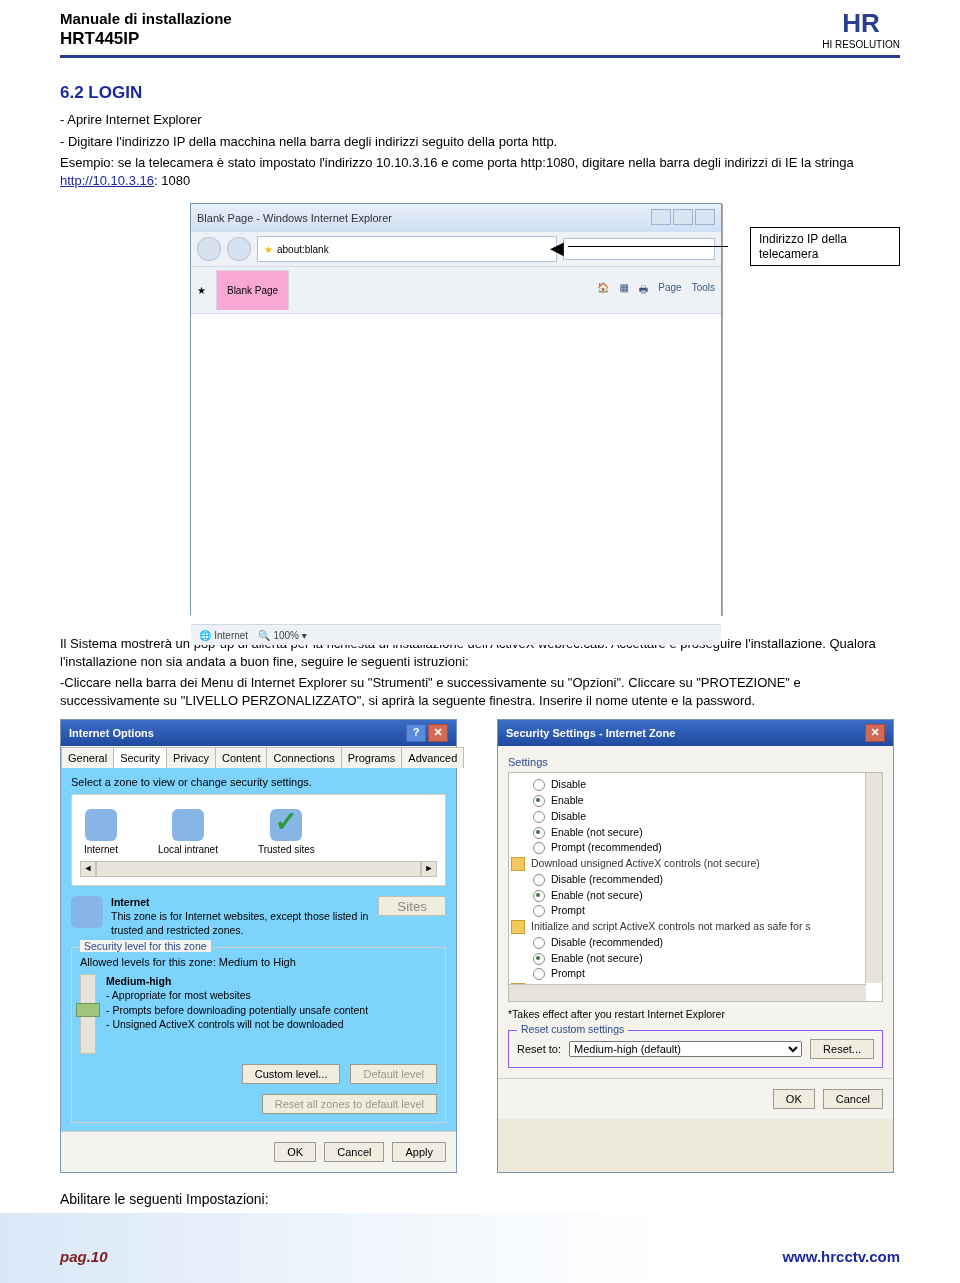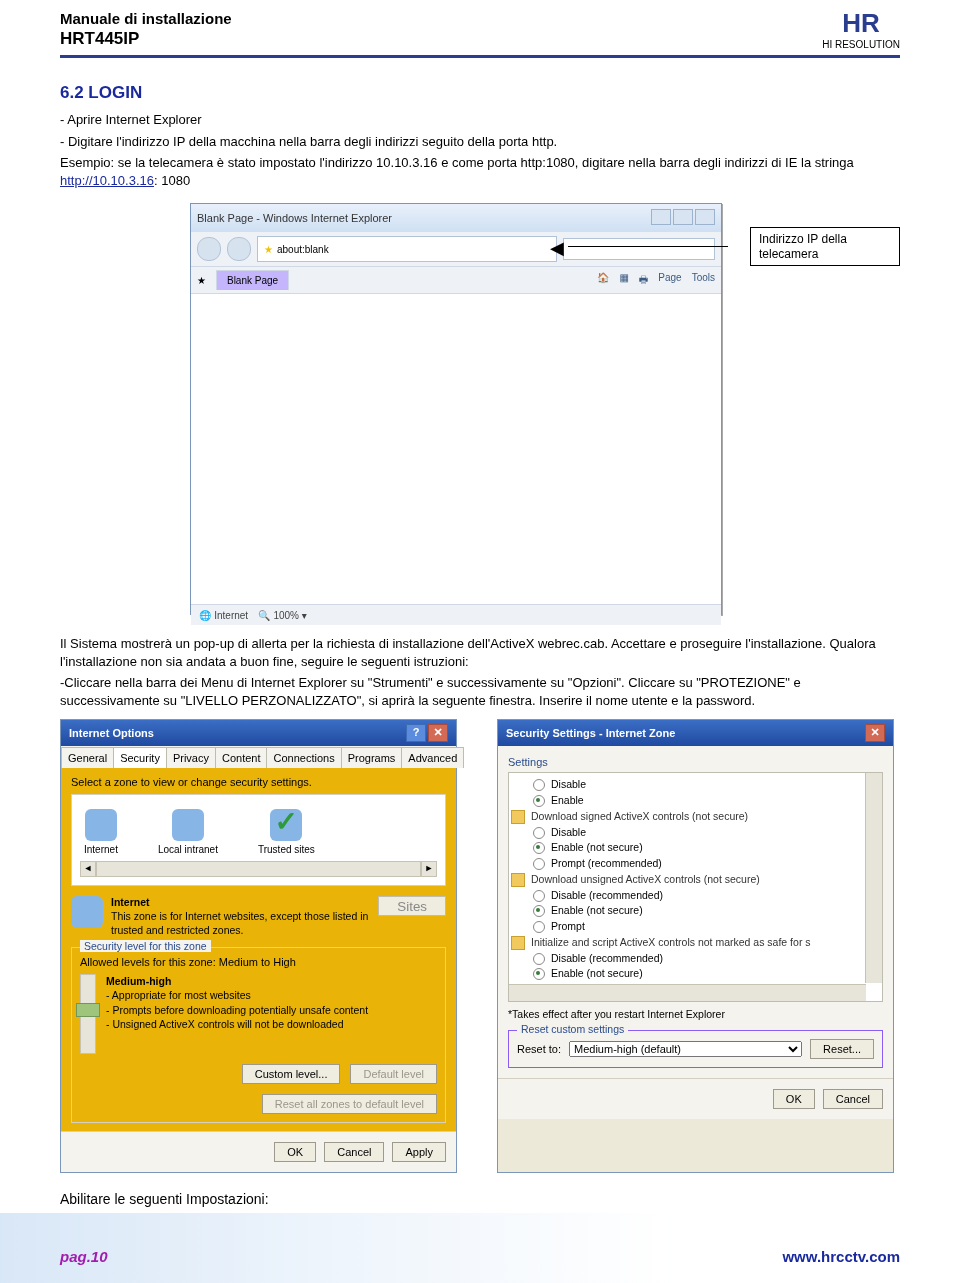--- a/index.html
+++ b/index.html
@@ -17,33 +17,33 @@
   .iewrap{position:relative;margin:14px 0 20px 130px}
   .iewin{width:530px;height:410px;background:#fff;border:1px solid #7a96b8;box-shadow:1px 1px 0 #aaa}
   .ie-ttl{background:linear-gradient(#e8f0fb,#cfe0f3);height:22px;font-size:11px;padding:3px 6px;color:#333;display:flex;justify-content:space-between;align-items:center}
   .ie-ttl .winbtns span{display:inline-block;width:18px;height:14px;background:#d8e4f2;border:1px solid #9cb3d0;margin-left:2px}
   .ie-nav{background:#eef2f7;border-bottom:1px solid #cfd8e4;padding:4px 6px;display:flex;align-items:center;gap:6px}
   .navbtn{width:22px;height:22px;border-radius:11px;background:#d7e2ef;border:1px solid #b2c3d8}
   .addr{flex:1;height:20px;background:#fff;border:1px solid #b2c3d8;font-size:10px;padding:2px 6px;display:flex;align-items:center;gap:4px}
   .addr .fav{color:#f2c200}
   .search{width:150px;height:20px;background:#fff;border:1px solid #b2c3d8}
   .ie-tabs{background:#eef2f7;border-bottom:1px solid #cfd8e4;padding:3px 6px;font-size:10px;display:flex;align-items:center;gap:10px}
-  .tab{background:#c4b5fd;border:1px solid #cfd8e4;border-bottom:none;padding:4px 10px}
+  .tab{background:#f9a8d4;border:1px solid #cfd8e4;border-bottom:none;padding:14px 10px}
   .rttool{margin-left:auto;display:flex;gap:10px;color:#3b5a82}
   .ie-body{height:310px;background:#fff}
   .ie-status{height:20px;background:#eef2f7;border-top:1px solid #cfd8e4;font-size:10px;display:flex;justify-content:flex-start;align-items:center;gap:10px;padding:0 8px;color:#444}
   .arrow{position:absolute;top:34px;left:360px;font-size:18px;color:#000}
   .arrowline{position:absolute;top:43px;left:378px;width:160px;border-top:1.5px solid #000}
   .callout{position:absolute;top:24px;left:560px;border:1px solid #000;background:#fff;padding:4px 8px;font-size:12px;line-height:1.2}
   .dialogs{display:flex;gap:40px;margin-top:10px}
   .dlg{border:1px solid #7a96b8;background:#ece9d8;width:395px;font-size:11px}
   .dlg-ttlbar{background:linear-gradient(#3b6ec5,#1f4aa0);color:#fff;padding:4px 8px;font-weight:bold;display:flex;justify-content:space-between;align-items:center}
   .dlg-ttlbar .x{background:#d36a56;color:#fff;width:18px;height:16px;text-align:center;border:1px solid #a94b3b;font-size:11px;line-height:14px}
   .dlg-ttlbar .q{background:#5a8bdc;color:#fff;width:18px;height:16px;text-align:center;border:1px solid #3e6bb5;font-size:11px;line-height:14px;margin-right:2px}
-  .dlg-body{padding:8px 10px;background:#eab308}
+  .dlg-body{padding:8px 10px;background:#7dd3fc}
   .tabsrow{display:flex;background:#f4f3ee;border-bottom:1px solid #bfbdb0;font-size:11px}
   .tabsrow span{padding:4px 6px;border:1px solid #bfbdb0;border-bottom:none;background:#f4f3ee;margin-right:-1px;position:relative;top:1px}
   .tabsrow span.active{background:#fff;font-weight:normal}
   .zonebox{border:1px solid #d3d0c3;background:#fff;margin-top:6px;padding:8px}
   .zoneicons{display:flex;gap:40px;justify-content:flex-start;align-items:center;padding:6px 4px 0 4px}
   .zi{text-align:center;font-size:10px}
   .zi .ic{width:32px;height:32px;background:#87b6e6;border-radius:6px;margin:0 auto 3px;position:relative}
   .zi .ic.tick:after{content:"✓";color:#2e9a3a;font-size:28px;position:absolute;left:4px;top:-4px;font-weight:bold}
   .scroll{display:flex;margin-top:6px}
   .scroll .track{flex:1;height:14px;background:#e7e5da;border:1px solid #c6c3b5}
@@ -72,21 +72,21 @@
   .radio.on:after{content:"";position:absolute;left:2px;top:2px;width:4px;height:4px;background:#3a7a3a;border-radius:50%}
   .hdr{display:flex;align-items:center;gap:6px;color:#333}
   .hdr .ico{width:12px;height:12px;background:#f2c95c;border:1px solid #c99f30}
   .note{font-size:10.5px;margin-top:6px}
   .resetgrp{border:1px solid #8b5cf6;margin-top:10px;padding:8px;position:relative}
   .resetgrp .lbl{position:absolute;top:-8px;left:8px;background:#f4f3ee;padding:0 4px;color:#2a4b8d;font-size:10.5px}
   .resetrow{display:flex;align-items:center;gap:8px}
   .resetrow select{flex:1;font-size:11px}
   .botline{margin-top:18px;font-size:14px}
   .pagefoot{position:absolute;left:0;right:0;bottom:18px;padding:0 60px;display:flex;justify-content:space-between;align-items:flex-end}
-  .pagefoot .pn{color:#a21caf;font-style:italic;font-weight:bold;font-size:15px}
+  .pagefoot .pn{color:#7f1d1d;font-style:italic;font-weight:bold;font-size:15px}
   .pagefoot .url{color:#1a2a9e;font-weight:bold;font-size:15px}
   .footswirl{position:absolute;left:0;bottom:0;width:100%;height:70px;background:linear-gradient(to right,#cfe1f5 0%,#eaf2fb 35%,#ffffff 70%);opacity:.8;z-index:-1}
 </style>
 </head>
 <body>
 
 <div class="page">
   <div class="header">
     <div class="htitle">Manuale di installazione</div>
     <div class="hmodel">HRT445IP</div>
@@ -239,24 +239,20 @@
           <div class="seclist">
             <div id="seclist-inner">
                 <div class="ln" style="padding-left: 22px;">
                   <span class="radio"></span>
                   <span>Disable</span>
                 </div>
                 <div class="ln" style="padding-left: 22px;">
                   <span class="radio on"></span>
                   <span>Enable</span>
                 </div>
-                <div class="hdr">
-                  <span class="ico"></span>
-                  <span>Download signed ActiveX controls (not secure)</span>
-                </div>
                 <div class="ln" style="padding-left: 22px;">
                   <span class="radio"></span>
                   <span>Disable</span>
                 </div>
                 <div class="ln" style="padding-left: 22px;">
                   <span class="radio on"></span>
                   <span>Enable (not secure)</span>
                 </div>
                 <div class="ln" style="padding-left: 22px;">
                   <span class="radio"></span>

